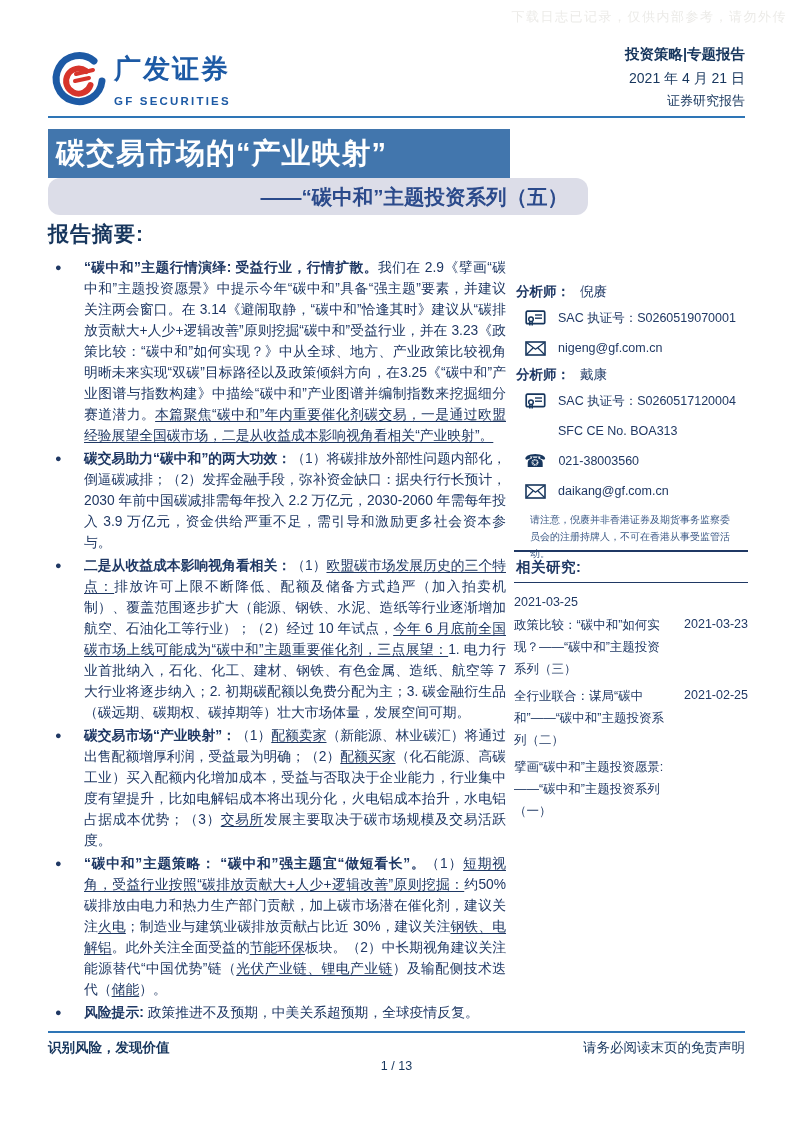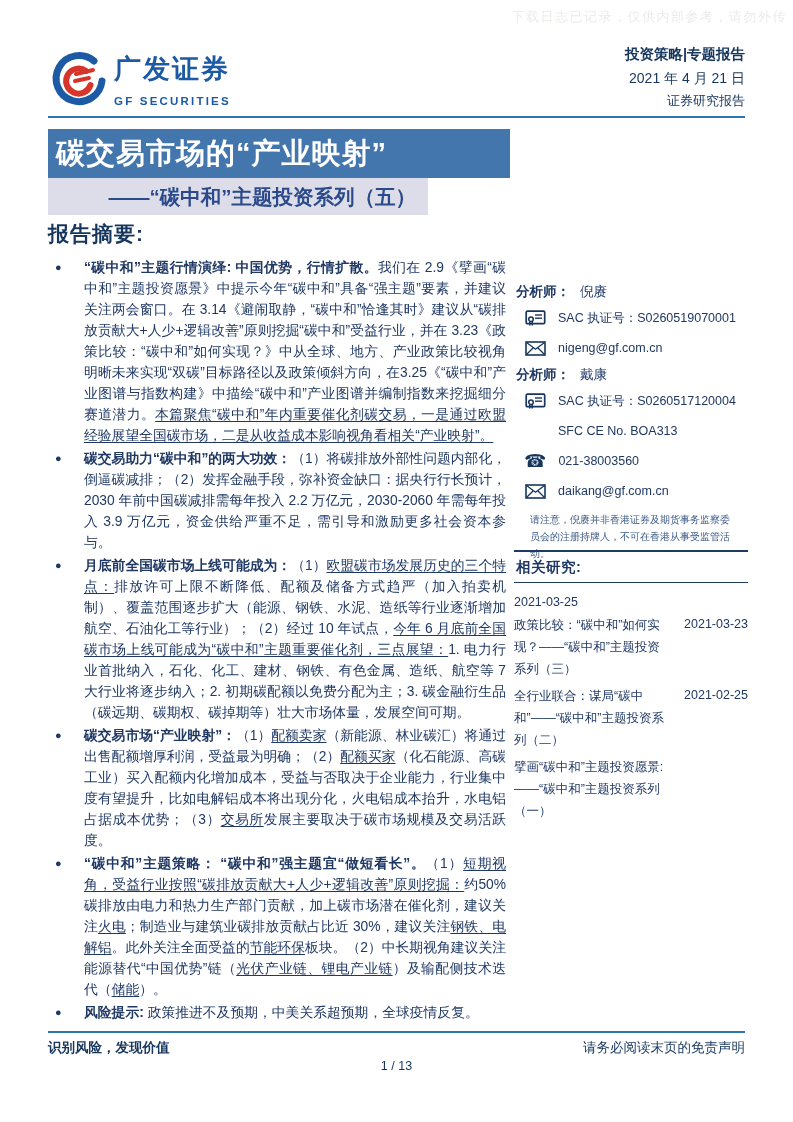--- a/index.html
+++ b/index.html
@@ -20,22 +20,22 @@
   .logo-text .cn{font-size:27px;font-weight:bold;color:var(--brand);letter-spacing:2px;line-height:30px;}
   .logo-text .en{font-size:11.5px;font-weight:bold;color:var(--brand);letter-spacing:2.2px;line-height:15px;margin-top:10px;}
   .header-right{position:absolute;right:0;top:-6px;text-align:right;color:var(--deep);}
   .header-right .cat{font-size:14.5px;font-weight:bold;line-height:24px;}
   .header-right .date{font-size:14px;line-height:24px;}
   .header-right .doctype{font-size:13px;line-height:22px;}
   .top-rule{position:absolute;top:116px;left:48px;right:48px;height:2px;background:var(--rule);}
   
   .title-band{position:absolute;top:129px;left:48px;width:462px;height:49px;background:var(--band);
     color:#fff;font-size:29px;font-weight:bold;line-height:49px;padding-left:8px;letter-spacing:1px;white-space:nowrap;}
-  .subtitle-band{position:absolute;top:178px;left:48px;width:380px;height:37px;background:var(--bandlight);
-    color:var(--subtitle);font-size:20.5px;font-weight:bold;line-height:37px;text-align:right;padding-right:12px;white-space:nowrap;}
+  .subtitle-band{position:absolute;top:178px;left:48px;width:540px;height:37px;background:var(--bandlight);
+    color:var(--subtitle);font-size:20.5px;font-weight:bold;line-height:37px;text-align:right;padding-right:20px;white-space:nowrap;border-radius:12px;}
   
   .main-col{position:absolute;top:220px;left:48px;width:458px;}
   .summary-heading{font-size:21px;font-weight:bold;color:var(--deep);margin-bottom:9px;letter-spacing:1px;}
   .bullet{display:flex;margin-bottom:2px;}
   .bullet .marker{flex:0 0 36px;font-size:11px;line-height:21px;padding-left:7px;color:var(--navy);}
   .bullet .btxt{flex:1;font-size:13.8px;line-height:21px;text-align:justify;color:var(--navy);}
   .btxt .b{font-weight:bold;}
   .btxt .u{text-decoration:underline;text-underline-offset:2px;}
   .btxt .bu{font-weight:bold;text-underline-offset:2px;}
   
@@ -91,29 +91,29 @@
 <div class="top-rule"></div>
 
 <div class="title-band">碳交易市场的“产业映射”</div>
 <div class="subtitle-band">——“碳中和”主题投资系列（五）</div>
 
 <div class="main-col">
   <div class="summary-heading">报告摘要:</div>
   <div id="summary-bullets">
       <div class="bullet">
         <span class="marker">●</span>
-        <span class="btxt"><span class="b">“碳中和”主题行情演绎: 中国优势，行情扩散。</span><span>我们在 2.9《擘画“碳中和”主题投资愿景》中提示今年“碳中和”具备“强主题”要素，并建议关注两会窗口。在 3.14《避闹取静，“碳中和”恰逢其时》建议从“碳排放贡献大+人少+逻辑改善”原则挖掘“碳中和”受益行业，并在 3.23《政策比较：“碳中和”如何实现？》中从全球、地方、产业政策比较视角明晰未来实现“双碳”目标路径以及政策倾斜方向，在3.25《“碳中和”产业图谱与指数构建》中描绘“碳中和”产业图谱并编制指数来挖掘细分赛道潜力。</span><span class="u">本篇聚焦“碳中和”年内重要催化剂碳交易，一是通过欧盟经验展望全国碳市场，二是从收益成本影响视角看相关“产业映射”。</span></span>
+        <span class="btxt"><span class="b">“碳中和”主题行情演绎: 受益行业，行情扩散。</span><span>我们在 2.9《擘画“碳中和”主题投资愿景》中提示今年“碳中和”具备“强主题”要素，并建议关注两会窗口。在 3.14《避闹取静，“碳中和”恰逢其时》建议从“碳排放贡献大+人少+逻辑改善”原则挖掘“碳中和”受益行业，并在 3.23《政策比较：“碳中和”如何实现？》中从全球、地方、产业政策比较视角明晰未来实现“双碳”目标路径以及政策倾斜方向，在3.25《“碳中和”产业图谱与指数构建》中描绘“碳中和”产业图谱并编制指数来挖掘细分赛道潜力。</span><span class="u">本篇聚焦“碳中和”年内重要催化剂碳交易，一是通过欧盟经验展望全国碳市场，二是从收益成本影响视角看相关“产业映射”。</span></span>
       </div>
       <div class="bullet">
         <span class="marker">●</span>
         <span class="btxt"><span class="bu">碳交易助力“碳中和”的两大功效：</span><span>（1）将碳排放外部性问题内部化，倒逼碳减排；（2）发挥金融手段，弥补资金缺口：据央行行长预计，2030 年前中国碳减排需每年投入 2.2 万亿元，2030-2060 年需每年投入 3.9 万亿元，资金供给严重不足，需引导和激励更多社会资本参与。</span></span>
       </div>
       <div class="bullet">
         <span class="marker">●</span>
-        <span class="btxt"><span class="bu">月底前全国碳市场上线可能成为：</span><span>（1）</span><span class="u">欧盟碳市场发展历史的三个特点：</span><span>排放许可上限不断降低、配额及储备方式趋严（加入拍卖机制）、覆盖范围逐步扩大（能源、钢铁、水泥、造纸等行业逐渐增加航空、石油化工等行业）；（2）经过 10 年试点，</span><span class="u">今年 6 月底前全国碳市场上线可能成为“碳中和”主题重要催化剂，三点展望：</span><span>1. 电力行业首批纳入，石化、化工、建材、钢铁、有色金属、造纸、航空等 7 大行业将逐步纳入；2. 初期碳配额以免费分配为主；3. 碳金融衍生品（碳远期、碳期权、碳掉期等）壮大市场体量，发展空间可期。</span></span>
+        <span class="btxt"><span class="bu">二是从收益成本影响视角看相关：</span><span>（1）</span><span class="u">欧盟碳市场发展历史的三个特点：</span><span>排放许可上限不断降低、配额及储备方式趋严（加入拍卖机制）、覆盖范围逐步扩大（能源、钢铁、水泥、造纸等行业逐渐增加航空、石油化工等行业）；（2）经过 10 年试点，</span><span class="u">今年 6 月底前全国碳市场上线可能成为“碳中和”主题重要催化剂，三点展望：</span><span>1. 电力行业首批纳入，石化、化工、建材、钢铁、有色金属、造纸、航空等 7 大行业将逐步纳入；2. 初期碳配额以免费分配为主；3. 碳金融衍生品（碳远期、碳期权、碳掉期等）壮大市场体量，发展空间可期。</span></span>
       </div>
       <div class="bullet">
         <span class="marker">●</span>
         <span class="btxt"><span class="bu">碳交易市场“产业映射”：</span><span>（1）</span><span class="u">配额卖家</span><span>（新能源、林业碳汇）将通过出售配额增厚利润，受益最为明确；（2）</span><span class="u">配额买家</span><span>（化石能源、高碳工业）买入配额内化增加成本，受益与否取决于企业能力，行业集中度有望提升，比如电解铝成本将出现分化，火电铝成本抬升，水电铝占据成本优势；（3）</span><span class="u">交易所</span><span>发展主要取决于碳市场规模及交易活跃度。</span></span>
       </div>
       <div class="bullet">
         <span class="marker">●</span>
         <span class="btxt"><span class="b">“碳中和”主题策略： “碳中和”强主题宜“做短看长”。</span><span>（1）</span><span class="u">短期视角，受益行业按照“碳排放贡献大+人少+逻辑改善”原则挖掘：</span><span>约50%碳排放由电力和热力生产部门贡献，加上碳市场潜在催化剂，建议关注</span><span class="u">火电</span><span>；制造业与建筑业碳排放贡献占比近 30%，建议关注</span><span class="u">钢铁、电解铝</span><span>。此外关注全面受益的</span><span class="u">节能环保</span><span>板块。（2）中长期视角建议关注能源替代“中国优势”链（</span><span class="u">光伏产业链、锂电产业链</span><span>）及输配侧技术迭代（</span><span class="u">储能</span><span>）。</span></span>
       </div>
       <div class="bullet">

